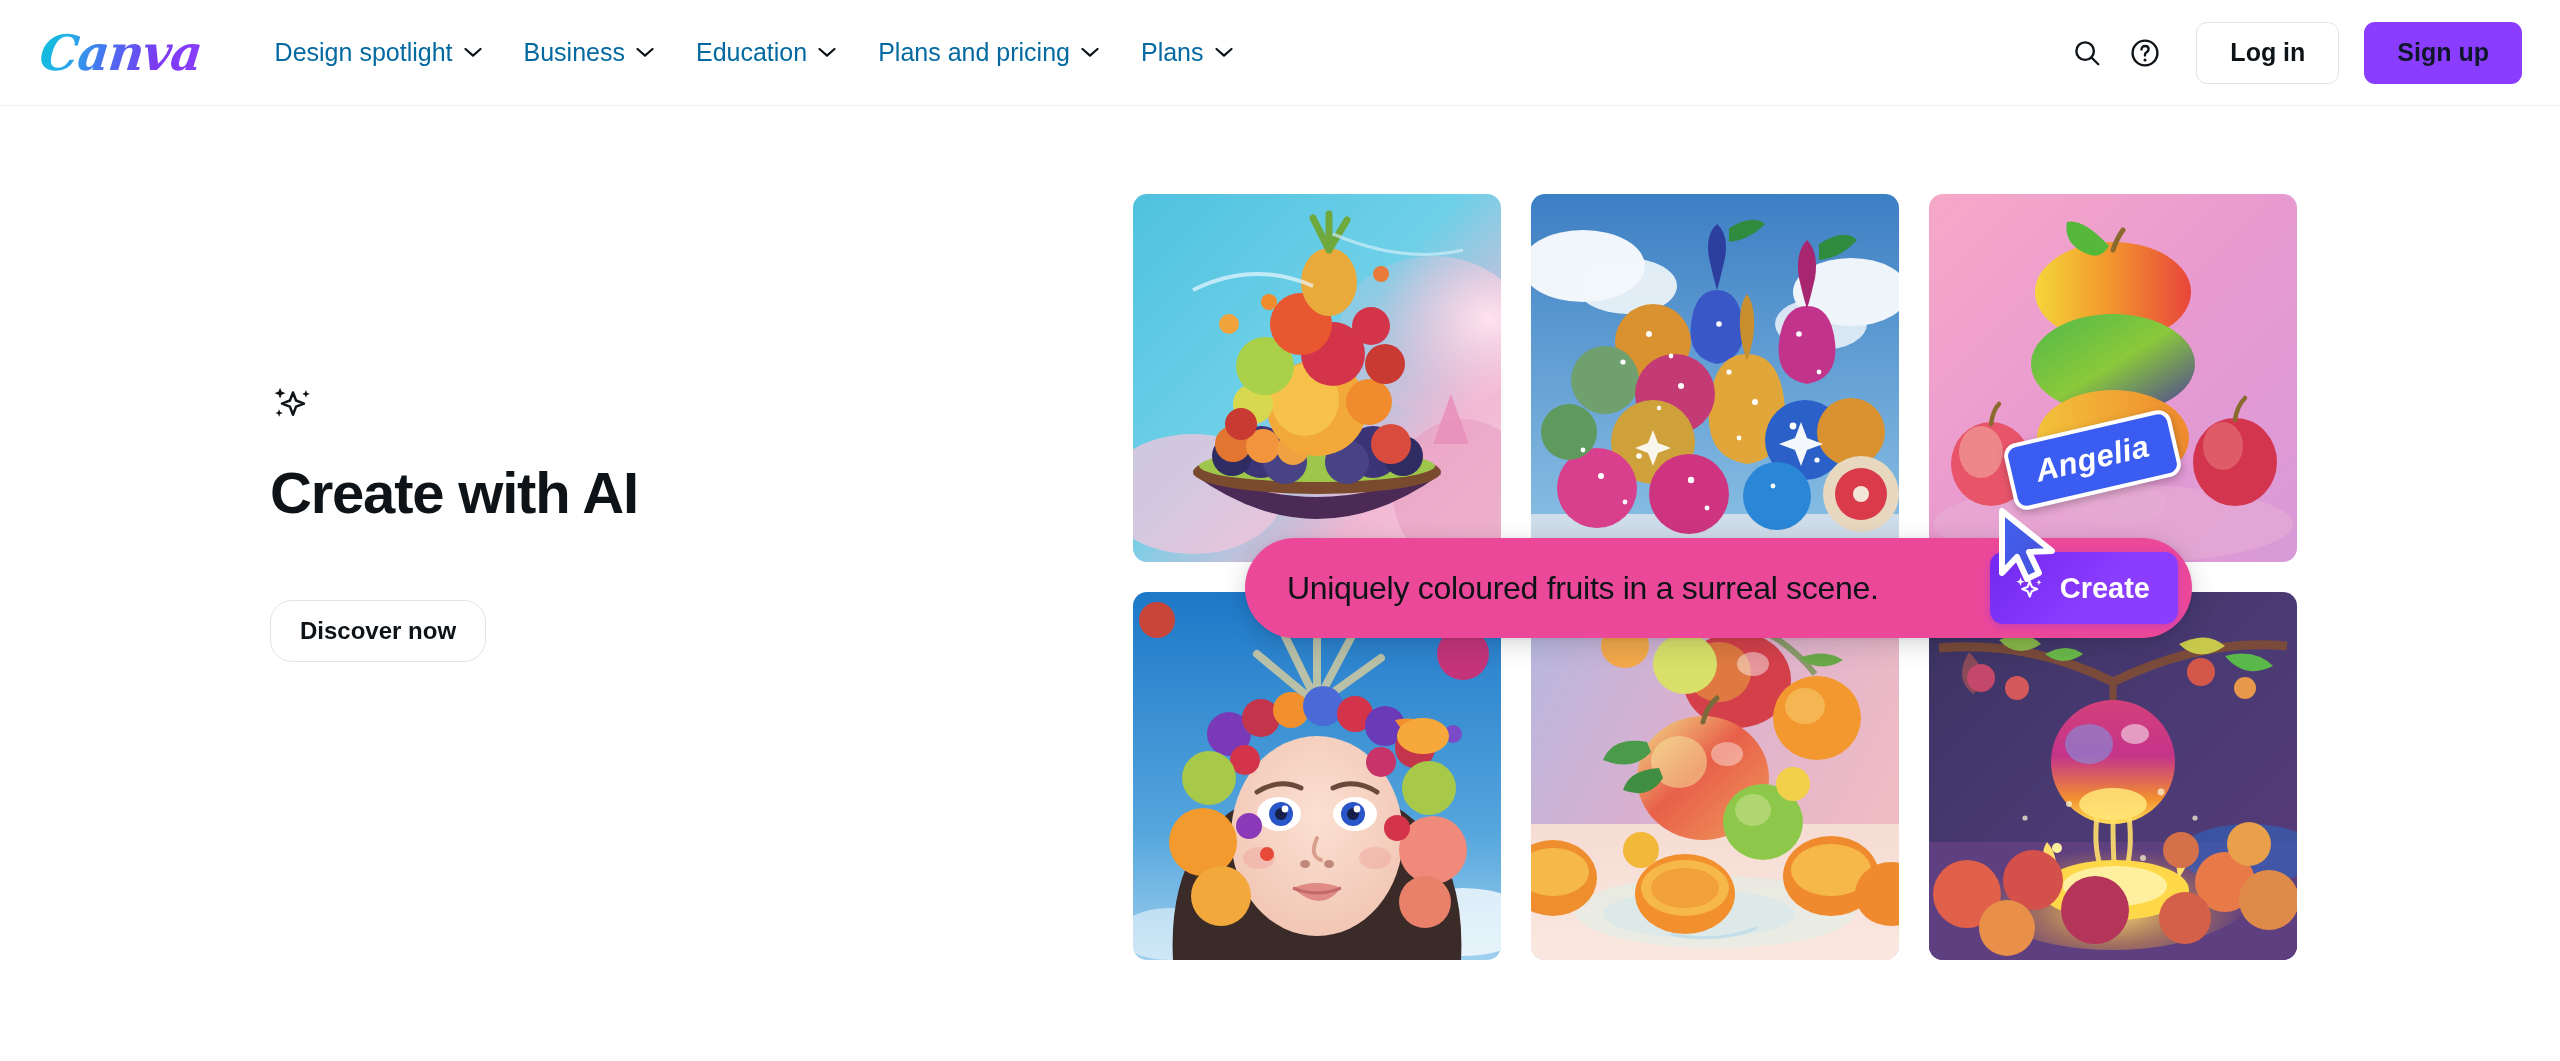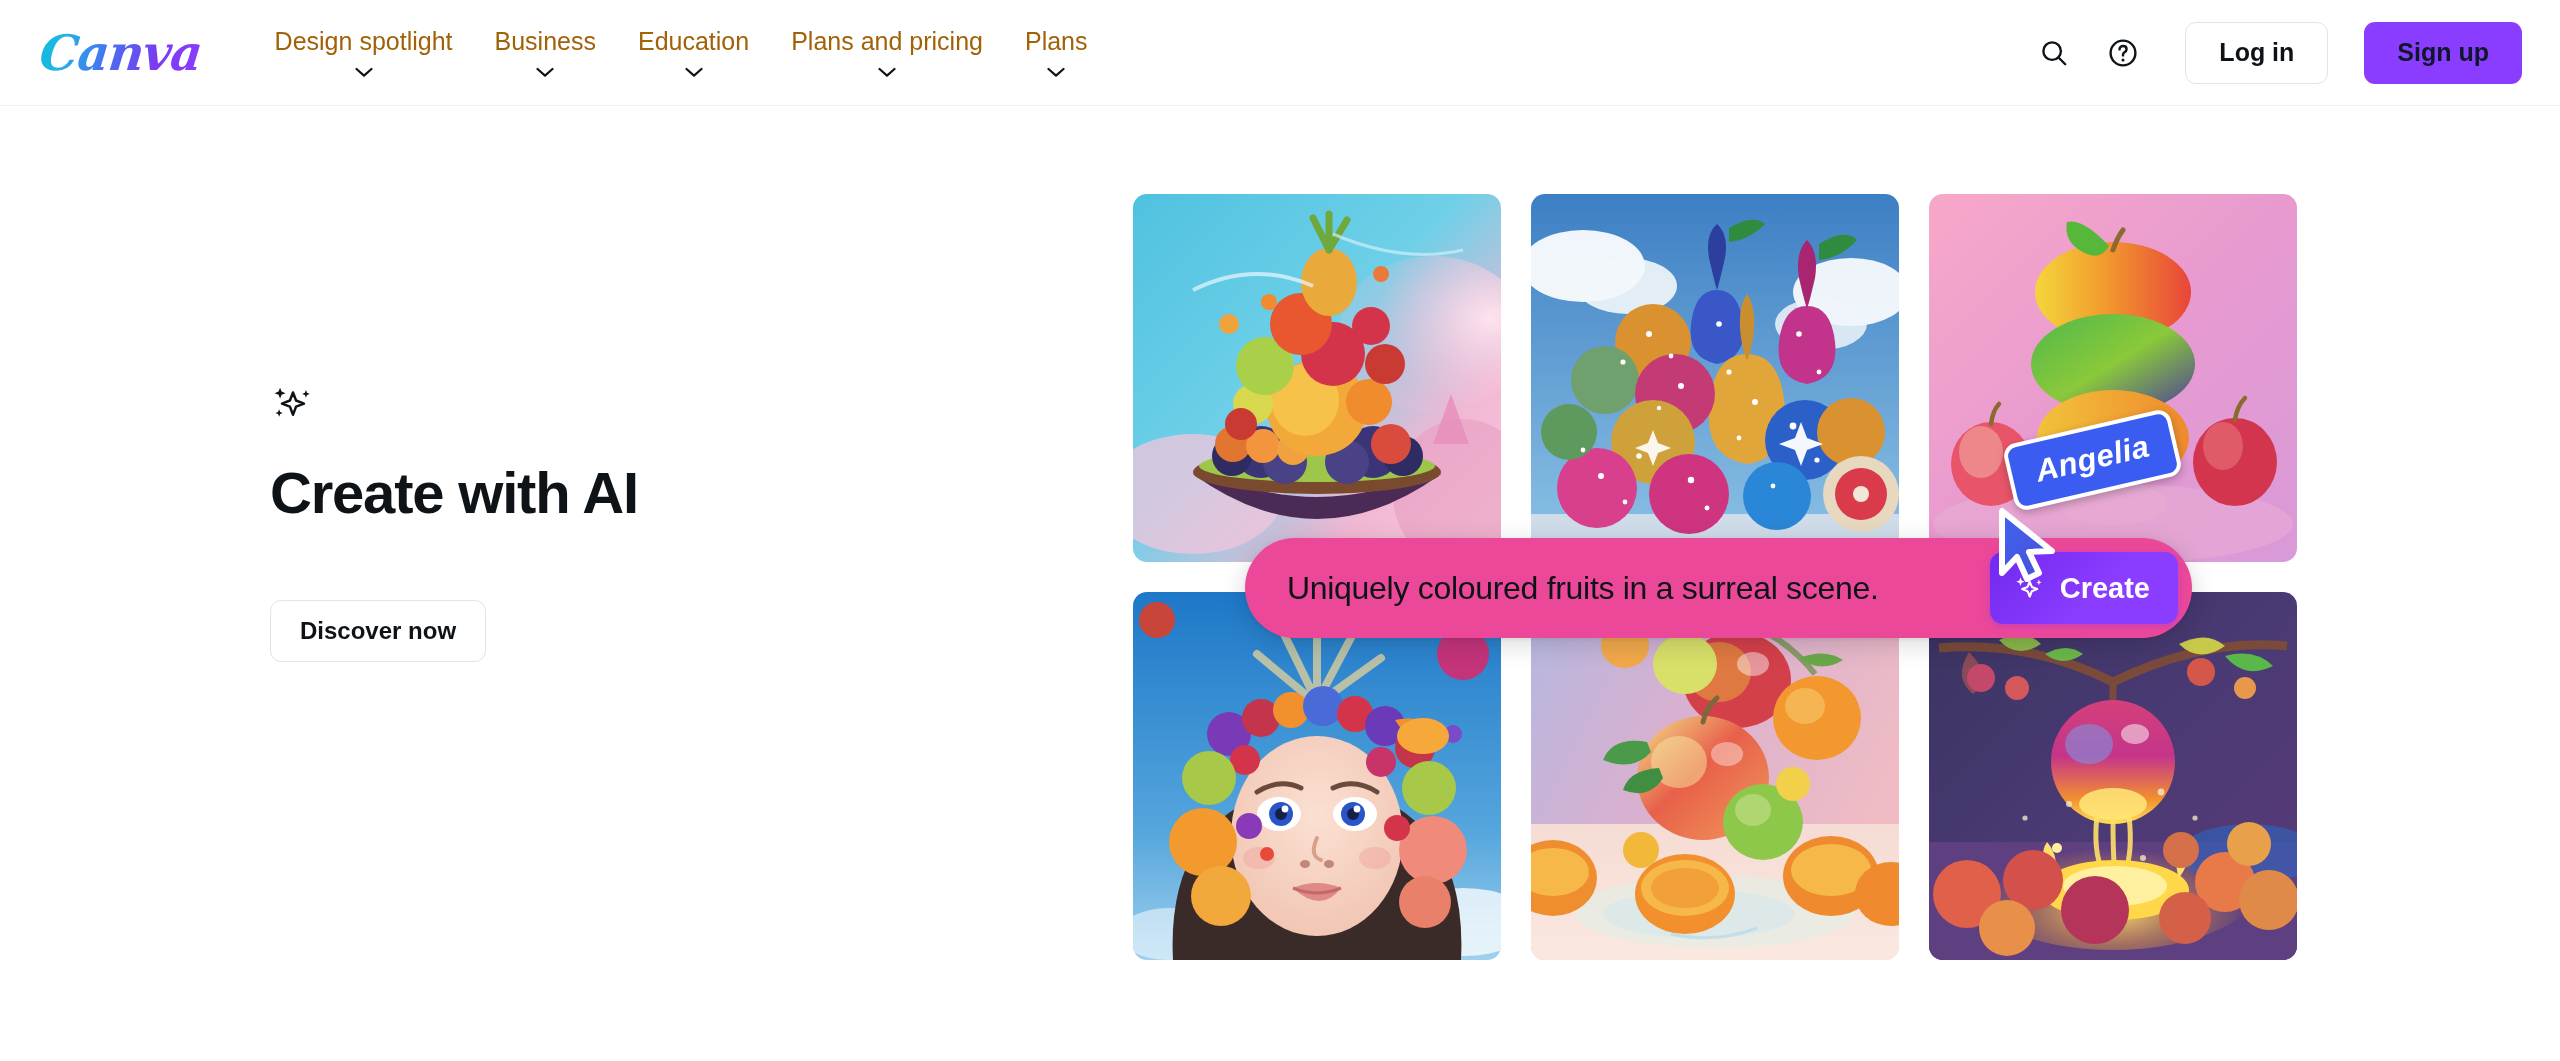--- a/index.html
+++ b/index.html
@@ -44,35 +44,34 @@
     margin-right: 52px;
   }
 
   .nav-links { display: flex; align-items: center; gap: 0; }
 
   .nav-item {
     display: flex;
     align-items: center;
     gap: 11px;
     font-size: 25px;
-    color: #a16207;
+    color: #0369a1;
     padding: 10px 21px;
     border-radius: 8px;
     cursor: pointer;
     white-space: nowrap;
-    flex-direction: column;
   }
 
   .chev { display: block; width: 18px; height: 11px; }
 
   .nav-right {
     margin-left: auto;
     display: flex;
     align-items: center;
-    gap: 11px;
+    gap: 0;
   }
 
   .icon-btn {
     width: 58px; height: 58px;
     display: flex; align-items: center; justify-content: center;
     border-radius: 50%;
     cursor: pointer;
     background: transparent;
     border: none;
   }
@@ -139,21 +138,21 @@
     text-underline-offset: 3px;
   }
 
   .btn-discover {
     margin-top: 40px;
     font-size: 24px;
     font-weight: 700;
     color: #0e1318;
     background: #ffffff;
     border: 1px solid #e4e4e7;
-    border-radius: 11px;
+    border-radius: 22px;
     height: 62px;
     padding: 0 29px;
     display: inline-flex;
     align-items: center;
     cursor: pointer;
     font-family: "Liberation Sans", sans-serif;
   }
 
   
   .grid {

